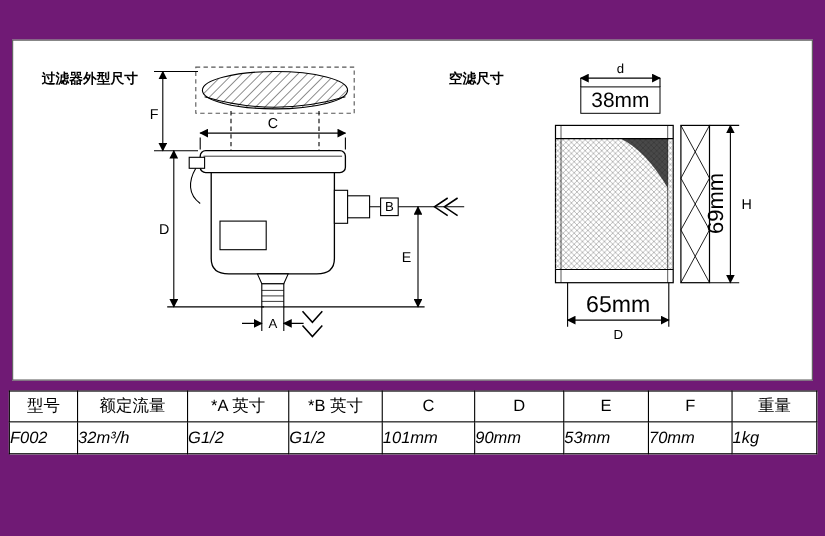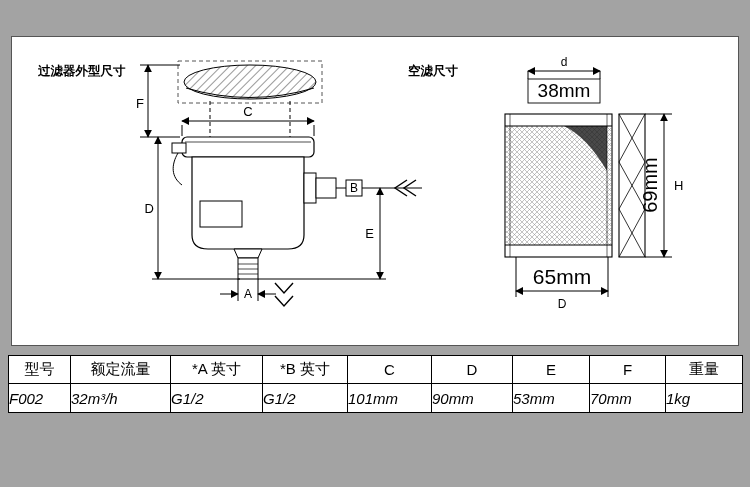--- a/index.html
+++ b/index.html
@@ -4,21 +4,21 @@
 <style>
   * { margin:0; padding:0; box-sizing:border-box; }
   html,body { width:750px; height:487px; }
   body {
     background:#ffffff;
     font-family:"Liberation Sans","DejaVu Sans",sans-serif;
     position:relative;
     overflow:hidden;
     color:#000;
   }
-  .page { position:absolute; inset:0; background:#a3a3a3; }
+  .page { position:absolute; inset:0; background:#701a75; }
   .panel {
     position:absolute; left:11px; top:36px;
     width:728px; height:310px;
     border:1px solid #555; background:#fff;
   }
   .panel svg { display:block; }
   svg text { font-family:"Liberation Sans","DejaVu Sans",sans-serif; fill:#000; }
   .cn-title { font-weight:bold; font-size:12.5px; }
   .dim-letter { font-size:13px; }
   .dim-small { font-size:12px; }

